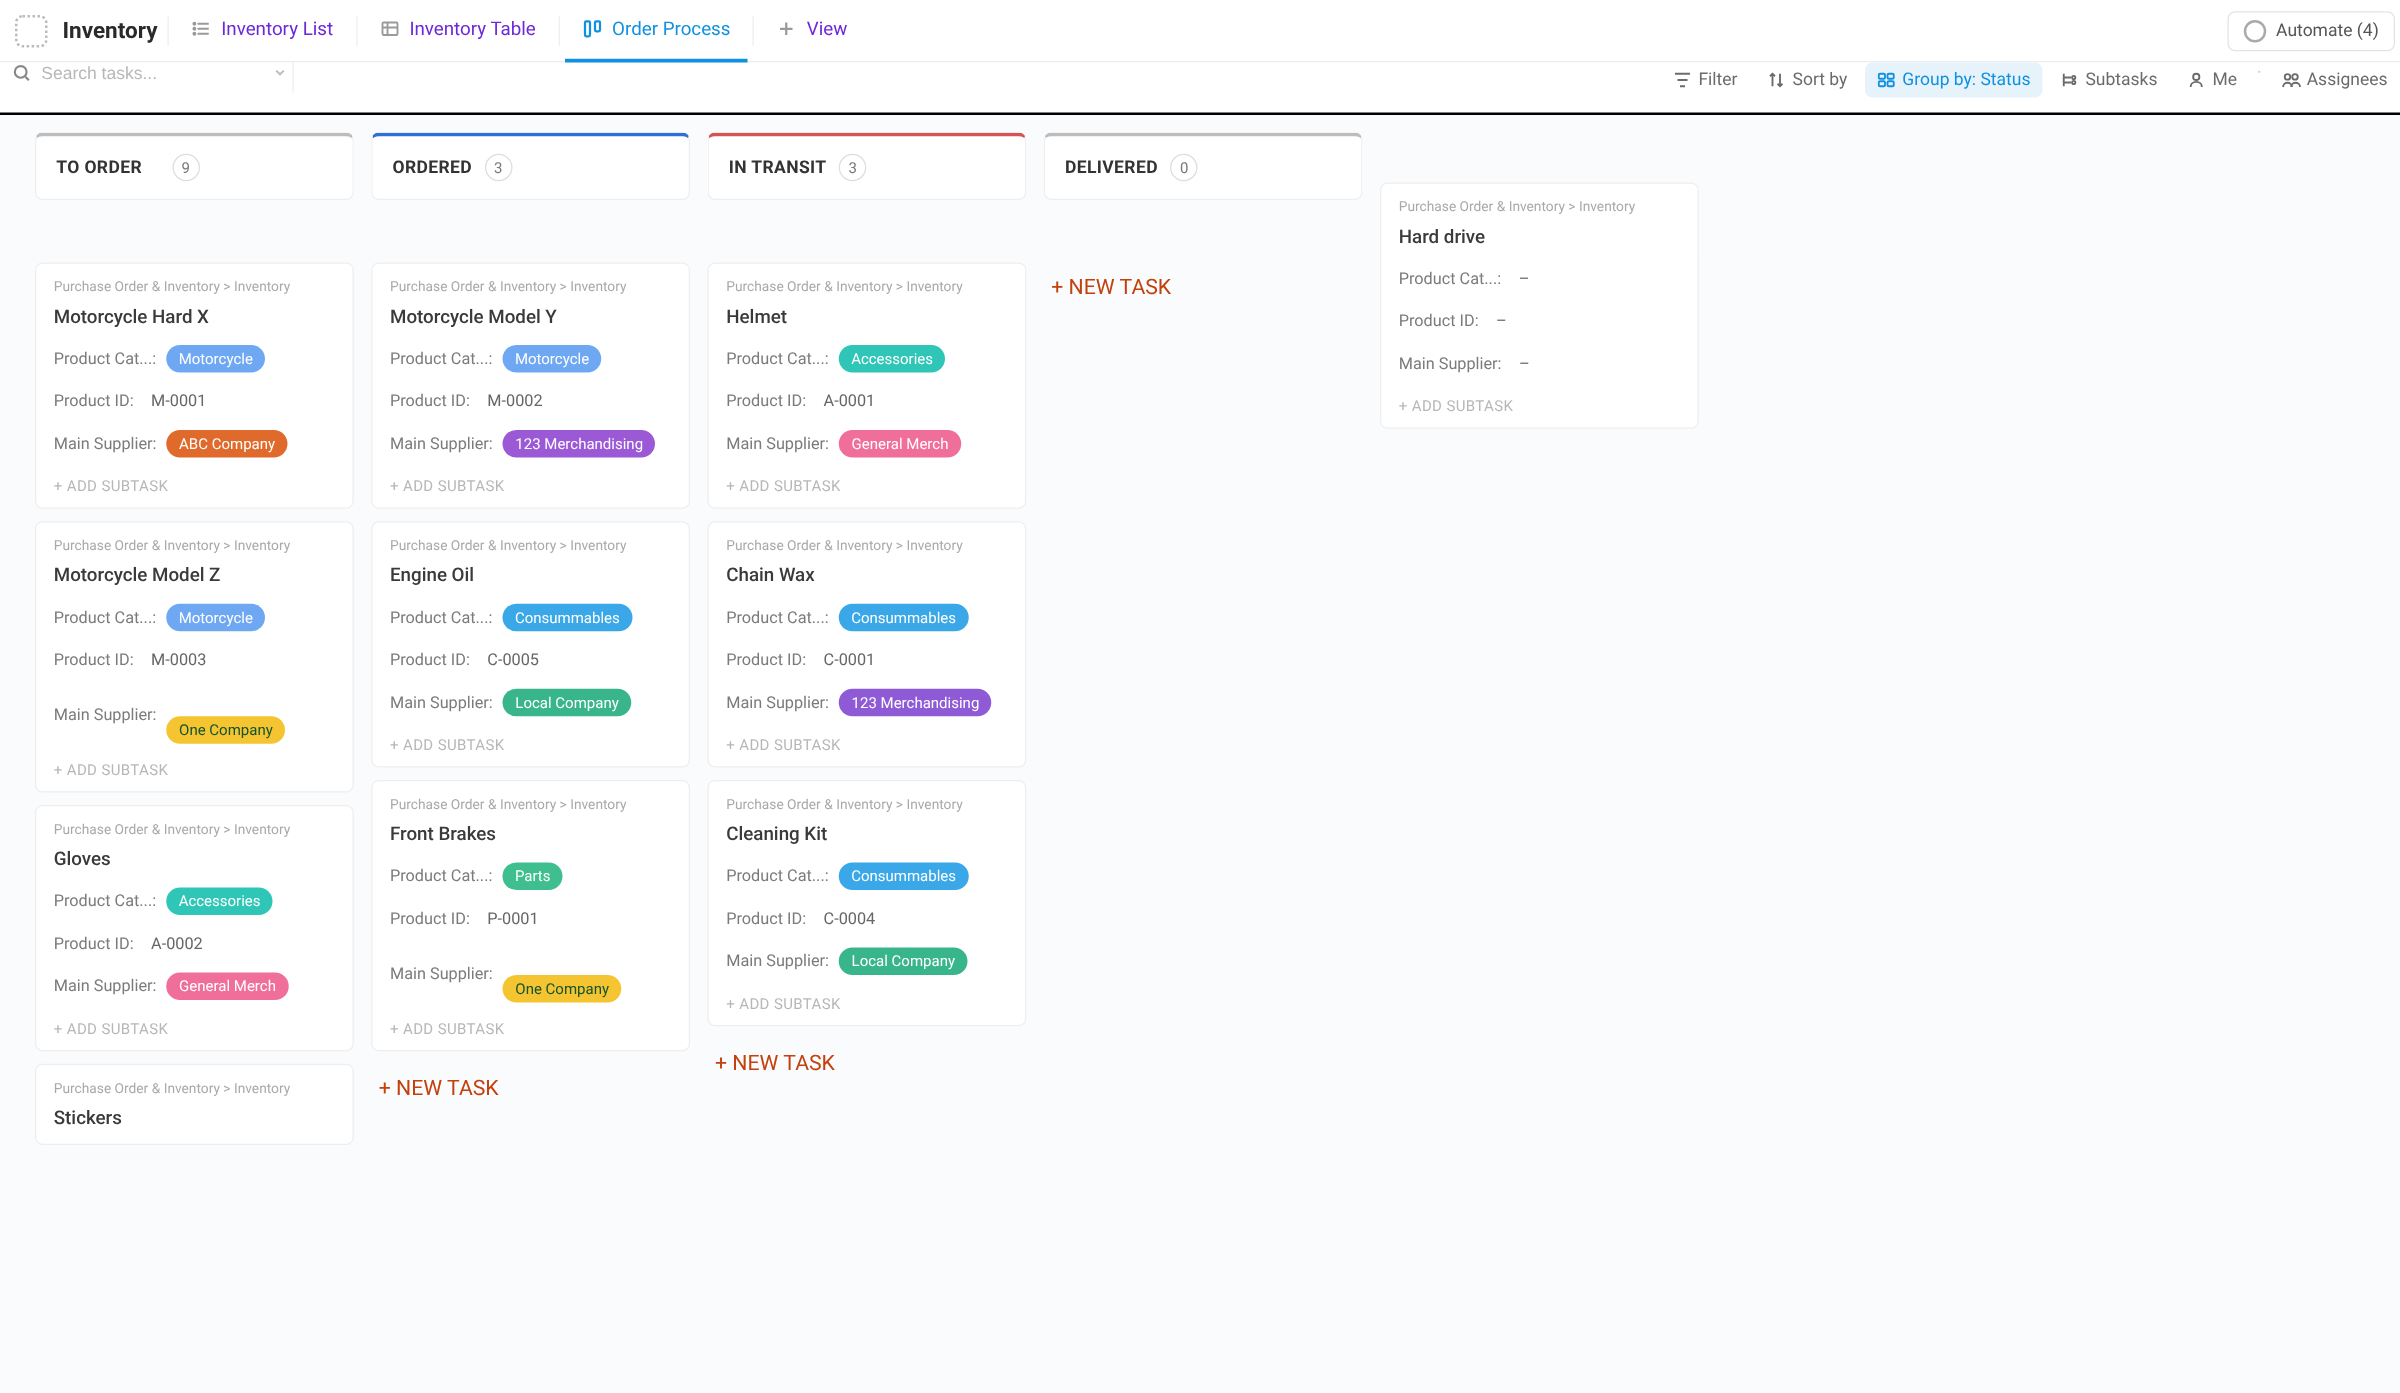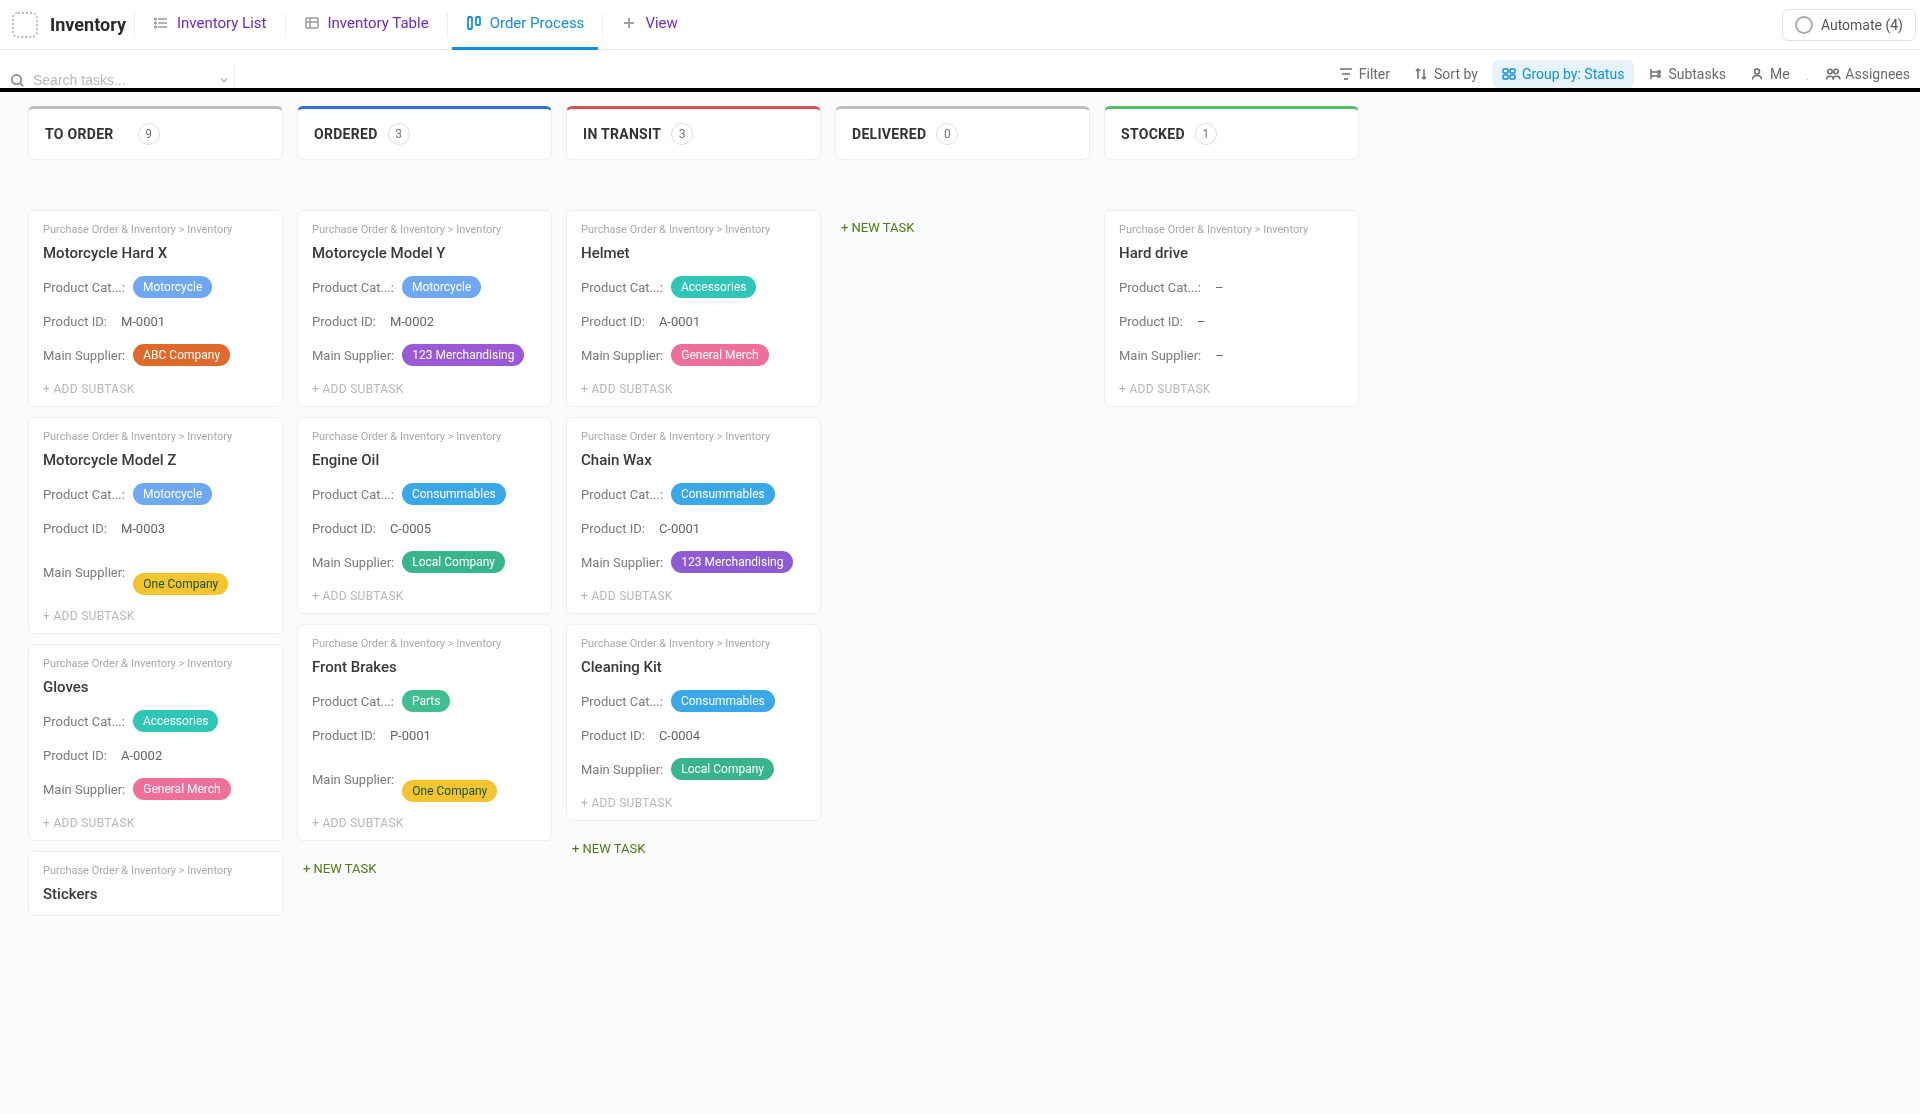--- a/index.html
+++ b/index.html
@@ -12,21 +12,21 @@
 .tab { display: inline-flex; align-items: center; gap: 8px; padding: 0 14px; height: 50px; color: #6d28d9; cursor: pointer; font-size: 15px; border-bottom: 3px solid transparent; }
 .tab.active { color: #1090e0; border-bottom-color: #1090e0; }
 .tab-ico { width: 16px; height: 16px; display: inline-flex; align-items: center; justify-content: center; color: #9a9a9a; }
 .tab.active .tab-ico { color: #1090e0; }
 .divider-v { width: 1px; height: 24px; background: #eee; }
 .spacer { flex: 1; }
 .automate-btn { display: inline-flex; align-items: center; gap: 8px; border: 1px solid #e3e3e3; border-radius: 6px; padding: 6px 12px; color: #555; cursor: pointer; margin-right: -4px; }
 .automate-ico { width: 18px; height: 18px; border: 2px solid #aaa; border-radius: 50%; position: relative; }
 
 
-.toolbar { display: flex; align-items: flex-end; height: 42px; padding: 0 10px; border-bottom: 4px solid #000000; background: #fff; gap: 4px; font-size: 14px; color: #6b6b6b; }
+.toolbar { display: flex; align-items: flex-start; height: 42px; padding: 0 10px; border-bottom: 2px solid #000000; background: #fff; gap: 4px; font-size: 14px; color: #6b6b6b; }
 .search-wrap { display: flex; align-items: center; gap: 8px; width: 220px; position: relative; }
 .search-wrap input { border: none; outline: none; font-size: 14px; color: #555; width: 160px; background: transparent; }
 .search-wrap input::placeholder { color: #b7b7b7; }
 .chev { color: #bbb; margin-left: auto; }
 .toolbar .spacer { flex: 1; }
 .tb-btn { display: inline-flex; align-items: center; gap: 6px; padding: 6px 10px; border-radius: 6px; cursor: pointer; color: #6b6b6b; }
 .tb-btn.active { background: #e7f3fb; color: #1090e0; }
 .tb-ico { width: 14px; height: 14px; display: inline-block; }
 .tb-sep { color: #ccc; padding: 0 2px; }
 
@@ -39,21 +39,21 @@
 .col-gap { height: 30px; }
 
 .card { background: #fff; border: 1px solid #eee; border-radius: 6px; padding: 12px 14px 8px 14px; display: flex; flex-direction: column; gap: 8px; cursor: pointer; }
 .crumb { font-size: 11px; color: #a9a9a9; }
 .card-title { font-size: 15px; color: #3a3a3a; font-weight: 500; margin-bottom: 4px; }
 .field { display: flex; align-items: center; gap: 8px; font-size: 13px; color: #7b7b7b; min-height: 26px; }
 .field .flabel { white-space: nowrap; overflow: hidden; text-overflow: ellipsis; max-width: 88px; }
 .pill { display: inline-block; padding: 4px 10px; border-radius: 12px; font-size: 12px; color: #fff; white-space: nowrap; }
 .fval { color: #666; font-size: 13px; padding-left: 6px; }
 .add-subtask { color: #b7b7b7; font-size: 12px; letter-spacing: 0.3px; padding: 6px 0 2px 0; cursor: pointer; }
-.new-task { color: #4d7c0f; font-size: 13px; padding: 10px 6px; cursor: pointer; }
+.new-task { color: #c2410c; font-size: 17px; padding: 10px 6px; cursor: pointer; }
 
 
 .pill-motorcycle { background: #6fa8f2; }
 .pill-accessories { background: #2fc6b8; }
 .pill-consummables { background: #3aa8e8; }
 .pill-parts { background: #3fbf8f; }
 .pill-abc-company { background: #e06a2b; }
 .pill-123-merchandising-p { background: #9b59d6; }
 .pill-123-merchandising-b { background: #8e5ad6; }
 .pill-general-merch { background: #ef6f9a; }
@@ -399,24 +399,20 @@
     </div>
     <div class="column">
       <div class="col-head" style="border-top-color: rgb(189, 189, 189);">
         <span class="title">DELIVERED</span>
         <span class="count">0</span>
       </div>
       <div class="col-gap"></div>
       <div class="new-task">+ NEW TASK</div>
     </div>
     <div class="column">
-      <div class="col-head" style="border-top-color: rgb(83, 192, 106);">
-        <span class="title">STOCKED</span>
-        <span class="count">1</span>
-      </div>
       <div class="col-gap"></div>
       <div class="card">
         <div class="crumb">Purchase Order &amp; Inventory  &gt;  Inventory</div>
         <div class="card-title">Hard drive</div>
         <div class="field">
           <span class="flabel">Product Cat...:</span>
           <span class="fval">–</span>
         </div>
         <div class="field">
           <span class="flabel">Product ID:</span>

